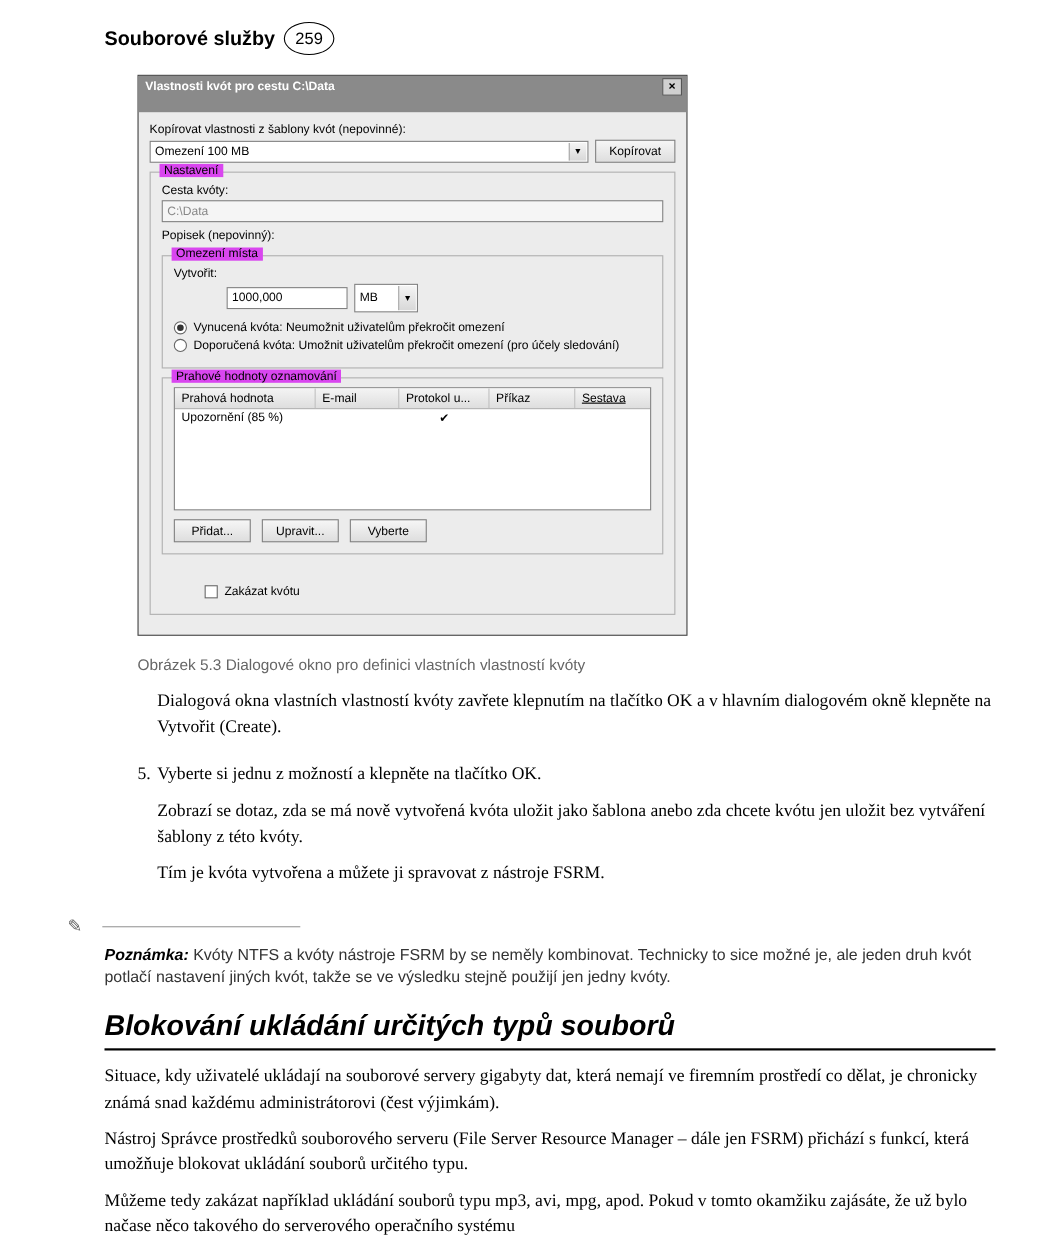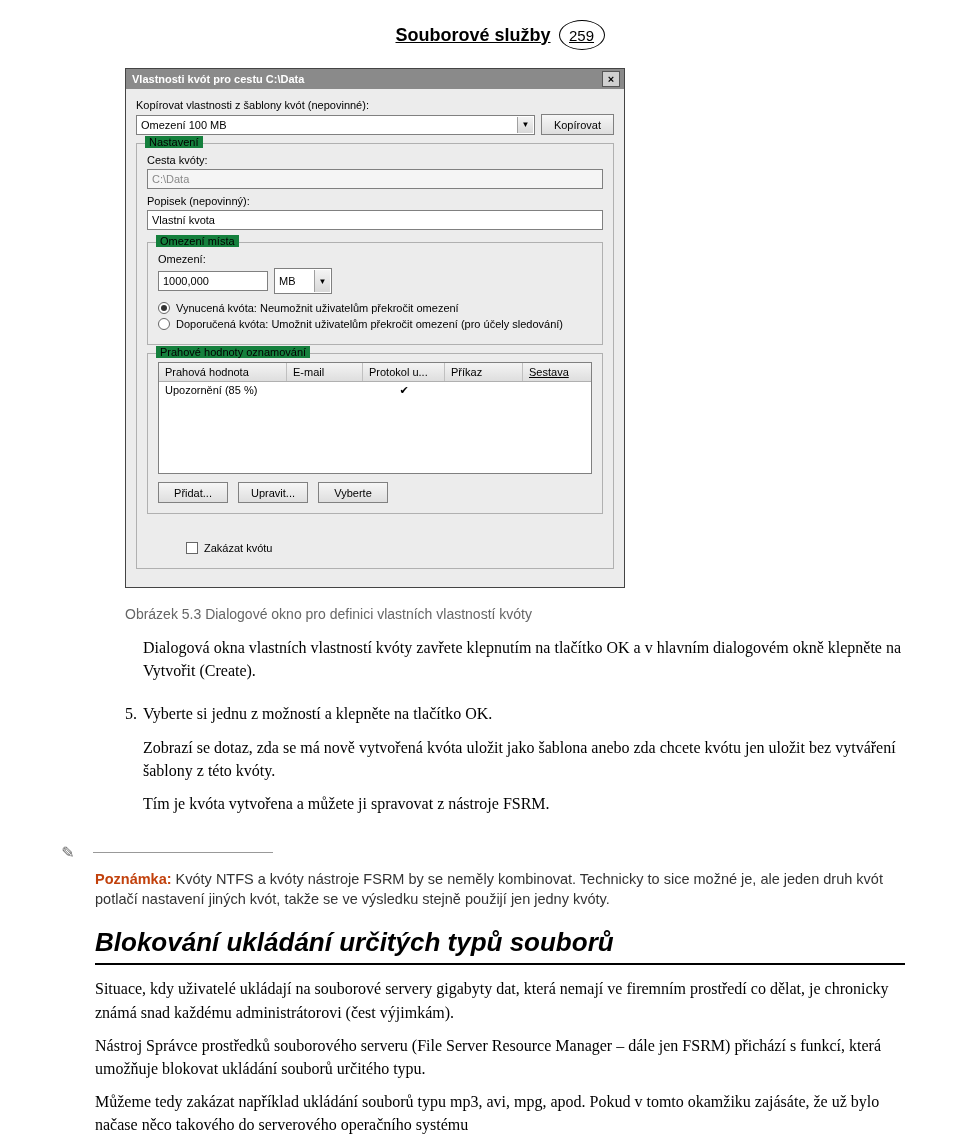--- a/index.html
+++ b/index.html
@@ -9,25 +9,24 @@
     background: #fff;
     font-family: "Segoe UI", Tahoma, Arial, sans-serif;
     color: #000;
     width: 960px;
   }
   .page {
     padding: 20px 55px 40px 95px;
   }
   .page-header {
     display: flex;
-    justify-content: center;
+    justify-content: flex-start;
     align-items: center;
     gap: 8px;
     margin-bottom: 18px;
-    text-decoration: underline;
   }
   .page-header .section-title {
     font-size: 18px;
     font-weight: 700;
   }
   .page-header .page-pill {
     border: 1.5px solid #000;
     border-radius: 50%;
     width: 46px;
     height: 30px;
@@ -46,21 +45,21 @@
     font-family: Tahoma, Arial, sans-serif;
     font-size: 11px;
     color: #000;
   }
   .titlebar {
     background: #8a8a8a;
     color: #fff;
     display: flex;
     align-items: center;
     justify-content: space-between;
-    padding: 2px 4px 2px 6px;
+    padding: 2px 4px 15px 6px;
     font-size: 11px;
     font-weight: 700;
   }
   .titlebar .close {
     background: #d0d0d0;
     color: #000;
     border: 1px solid #555;
     width: 18px;
     height: 16px;
     display: flex;
@@ -124,29 +123,30 @@
   .fieldset {
     border: 1px solid #b0b0b0;
     padding: 8px 10px 10px 10px;
     margin: 8px 0;
     position: relative;
   }
   .fieldset > .legend {
     position: absolute;
     top: -8px;
     left: 8px;
-    background: #15803d;
+    background: #d946ef;
     padding: 0 4px;
     font-size: 11px;
   }
   .unit-row {
     display: flex;
     gap: 6px;
     align-items: center;
     margin-bottom: 8px;
+    margin-left: 48px;
   }
   .unit-row .textin { width: 110px; }
   .unit-combo {
     background: #fff;
     border: 1px solid #808080;
     height: 20px;
     width: 58px;
     padding: 12px 4px;
     font-size: 11px;
     display: flex;
@@ -250,21 +250,21 @@
     border-top: 1px solid #999;
     height: 0;
   }
   .note-text {
     font-family: "Segoe UI", Arial, sans-serif;
     font-size: 14.5px;
     line-height: 1.4;
     color: #333;
     margin-bottom: 18px;
   }
-  .note-text .note-label { font-weight: 700; color: #c2410c; }
+  .note-text .note-label { font-weight: 700; color: #000000; font-style: italic; }
   h2.section {
     font-family: "Segoe UI", Arial, sans-serif;
     font-size: 26px;
     font-weight: 700;
     font-style: italic;
     border-bottom: 2px solid #000;
     padding-bottom: 2px;
     margin: 14px 0 12px 0;
   }
 </style>
@@ -292,27 +292,24 @@
         <div class="btn">Kopírovat</div>
       </div>
 
       <div class="fieldset">
         <div class="legend">Nastavení</div>
         <div class="lbl">Cesta kvóty:</div>
         <div class="textin full disabled">
           <span>C:\Data</span>
         </div>
         <div class="lbl" style="margin-top:6px;">Popisek (nepovinný):</div>
-        <div class="textin full">
-          <span>Vlastní kvota</span>
-        </div>
 
         <div class="fieldset" style="margin-top:12px;">
           <div class="legend">Omezení místa</div>
-          <div class="lbl">Omezení:</div>
+          <div class="lbl">Vytvořit:</div>
           <div class="unit-row">
             <div class="textin">
               <span>1000,000</span>
             </div>
             <div class="unit-combo">
               <span>MB</span>
               <span class="chev">▼</span>
             </div>
           </div>
           <div class="radio-row">

